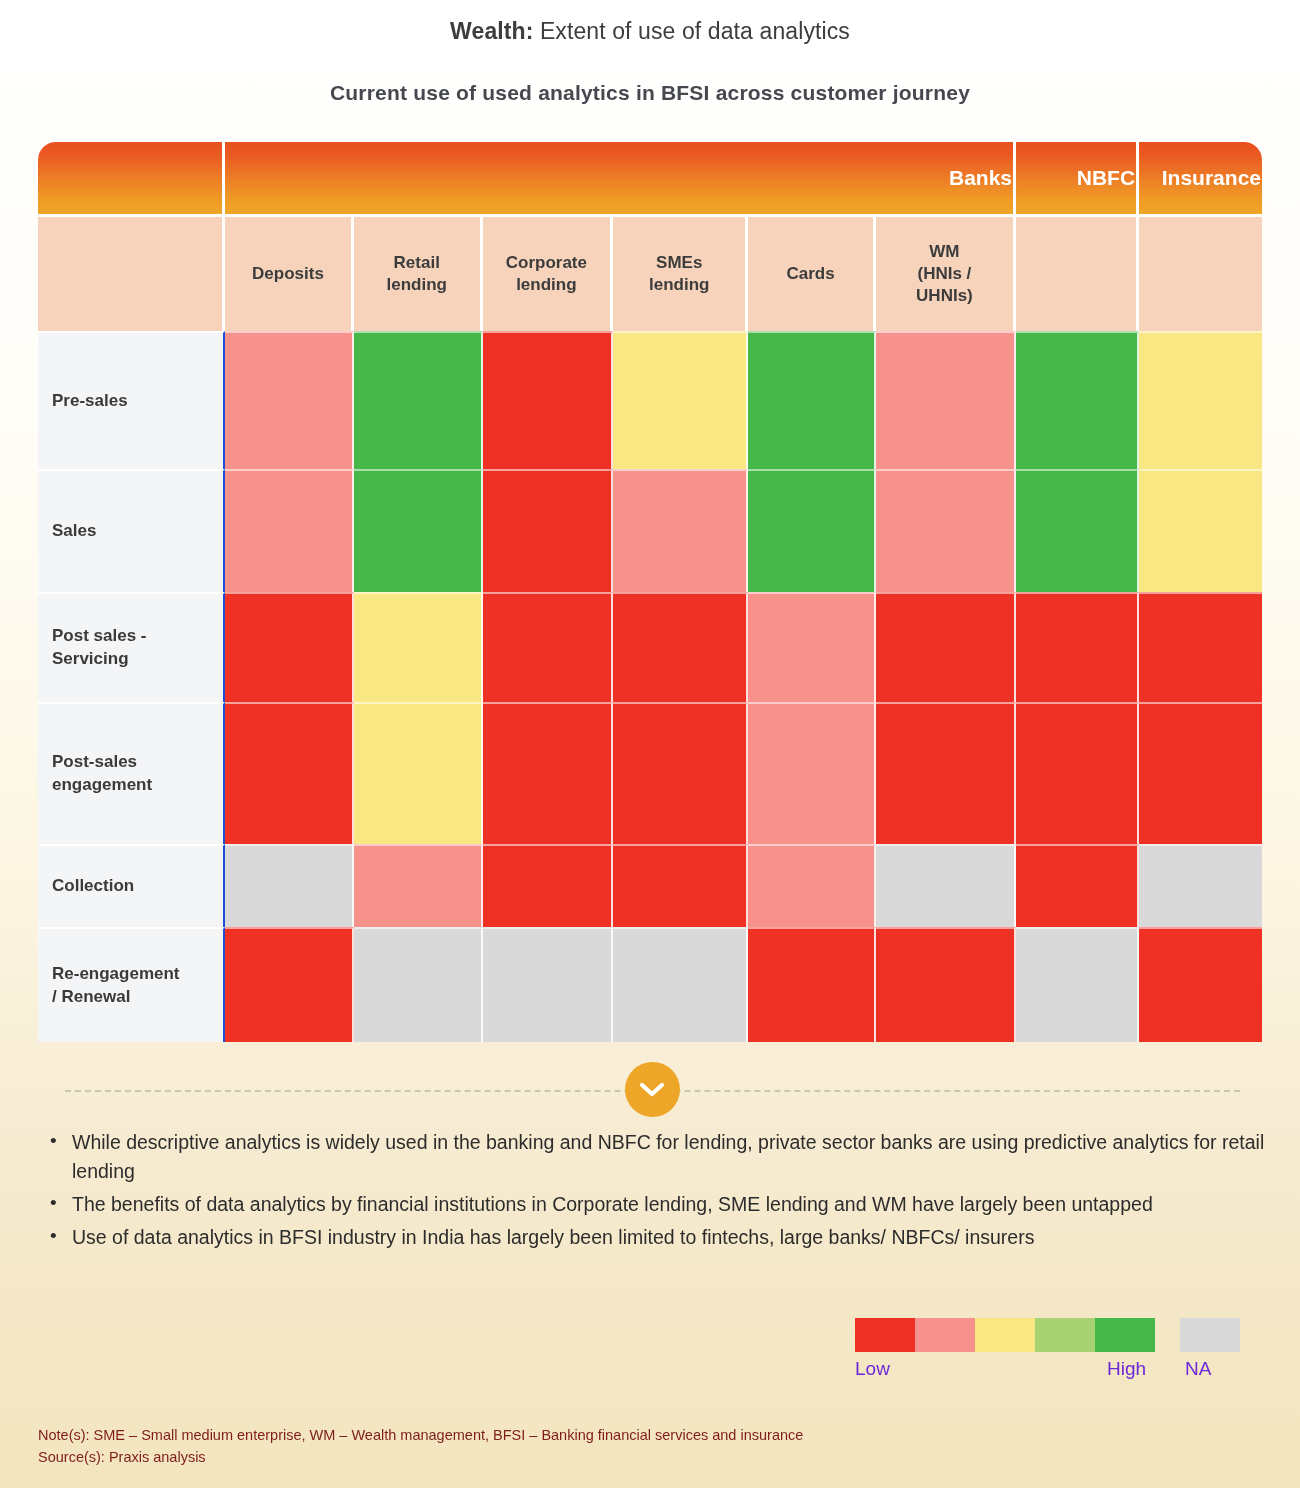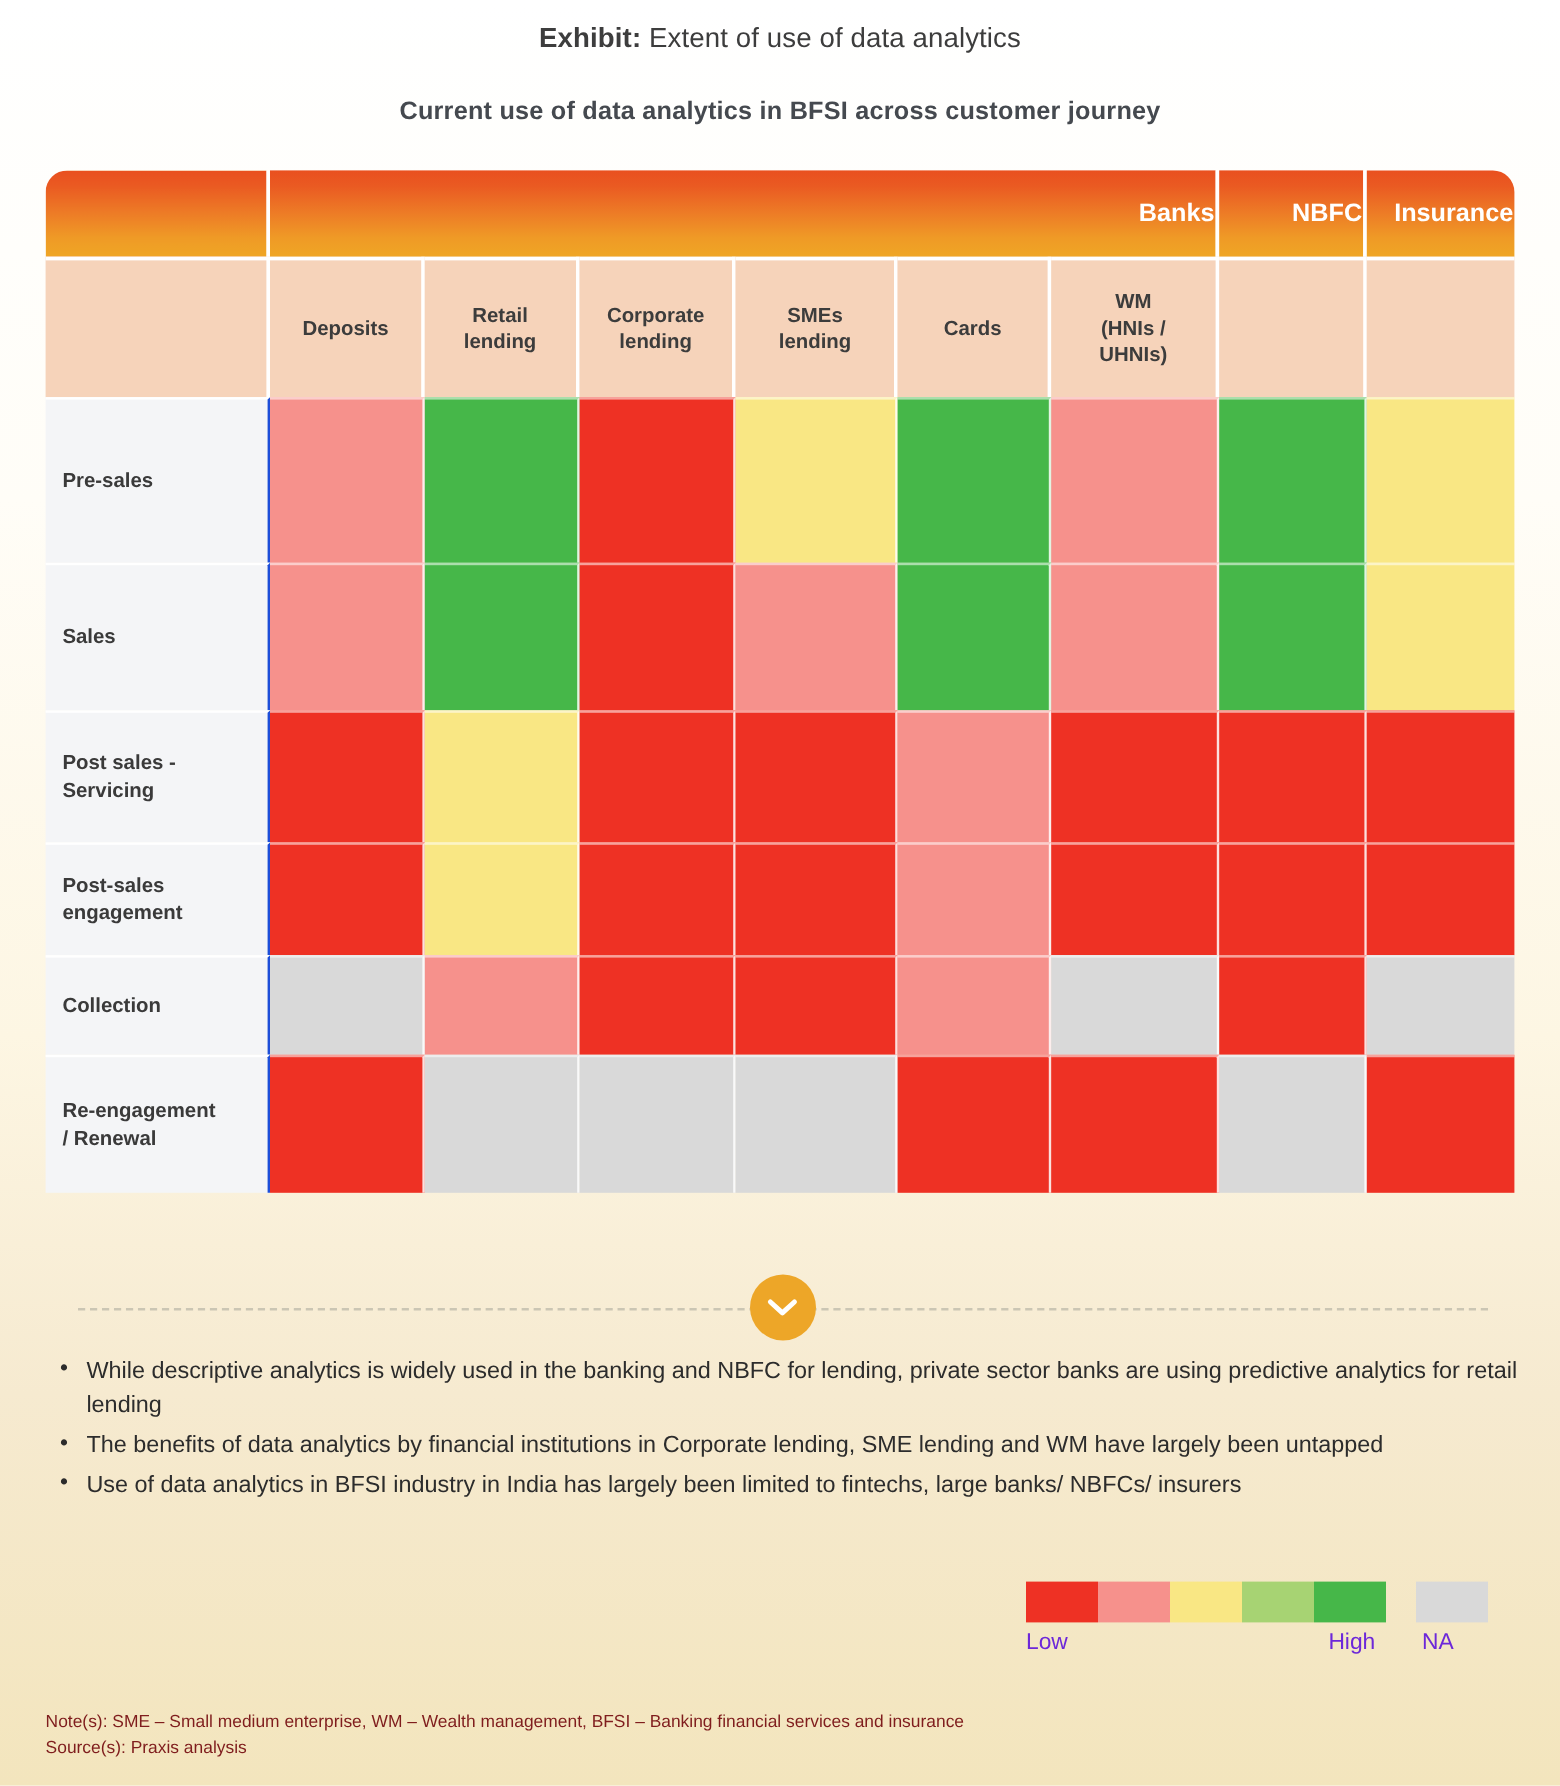--- a/index.html
+++ b/index.html
@@ -196,24 +196,24 @@
     top: 1424px;
     font-size: 14.5px;
     color: #7f1d1d;
     line-height: 1.55;
   }
 </style>
 </head>
 <body>
 
 <div class="exhibit-title">
-  <span class="lead">Exhibit:</span><span> Extent of use of data analytics</span>
-</div>
-
-<div class="subtitle">Current use of data analytics in BFSI across customer journey</div>
+  <span class="lead">Wealth:</span><span> Extent of use of data analytics</span>
+</div>
+
+<div class="subtitle">Current use of used analytics in BFSI across customer journey</div>
 
 <table class="matrix">
   <tbody id="matrix-body">
       <tr class="hdr-top">
         <td class="corner-l blank-top" style="width: 177px;"></td>
         <td colspan="6">Banks</td>
         <td colspan="1">NBFC</td>
         <td colspan="1" class="corner-r">Insurance</td>
       </tr>
       <tr class="hdr-sub">
@@ -253,21 +253,21 @@
         <td class="rowlabel">Post sales -<br>Servicing</td>
         <td class="cell c-red" style="width: 130px;"></td>
         <td class="cell c-yel" style="width: 130px;"></td>
         <td class="cell c-red" style="width: 130px;"></td>
         <td class="cell c-red" style="width: 137px;"></td>
         <td class="cell c-lred" style="width: 130px;"></td>
         <td class="cell c-red" style="width: 143px;"></td>
         <td class="cell c-red" style="width: 124px;"></td>
         <td class="cell c-red" style="width: 123px;"></td>
       </tr>
-      <tr style="height: 94px; padding-left: 26px;">
+      <tr style="height: 142px; padding-left: 26px;">
         <td class="rowlabel">Post-sales<br>engagement</td>
         <td class="cell c-red" style="width: 130px;"></td>
         <td class="cell c-yel" style="width: 130px;"></td>
         <td class="cell c-red" style="width: 130px;"></td>
         <td class="cell c-red" style="width: 137px;"></td>
         <td class="cell c-lred" style="width: 130px;"></td>
         <td class="cell c-red" style="width: 143px;"></td>
         <td class="cell c-red" style="width: 124px;"></td>
         <td class="cell c-red" style="width: 123px;"></td>
       </tr>

